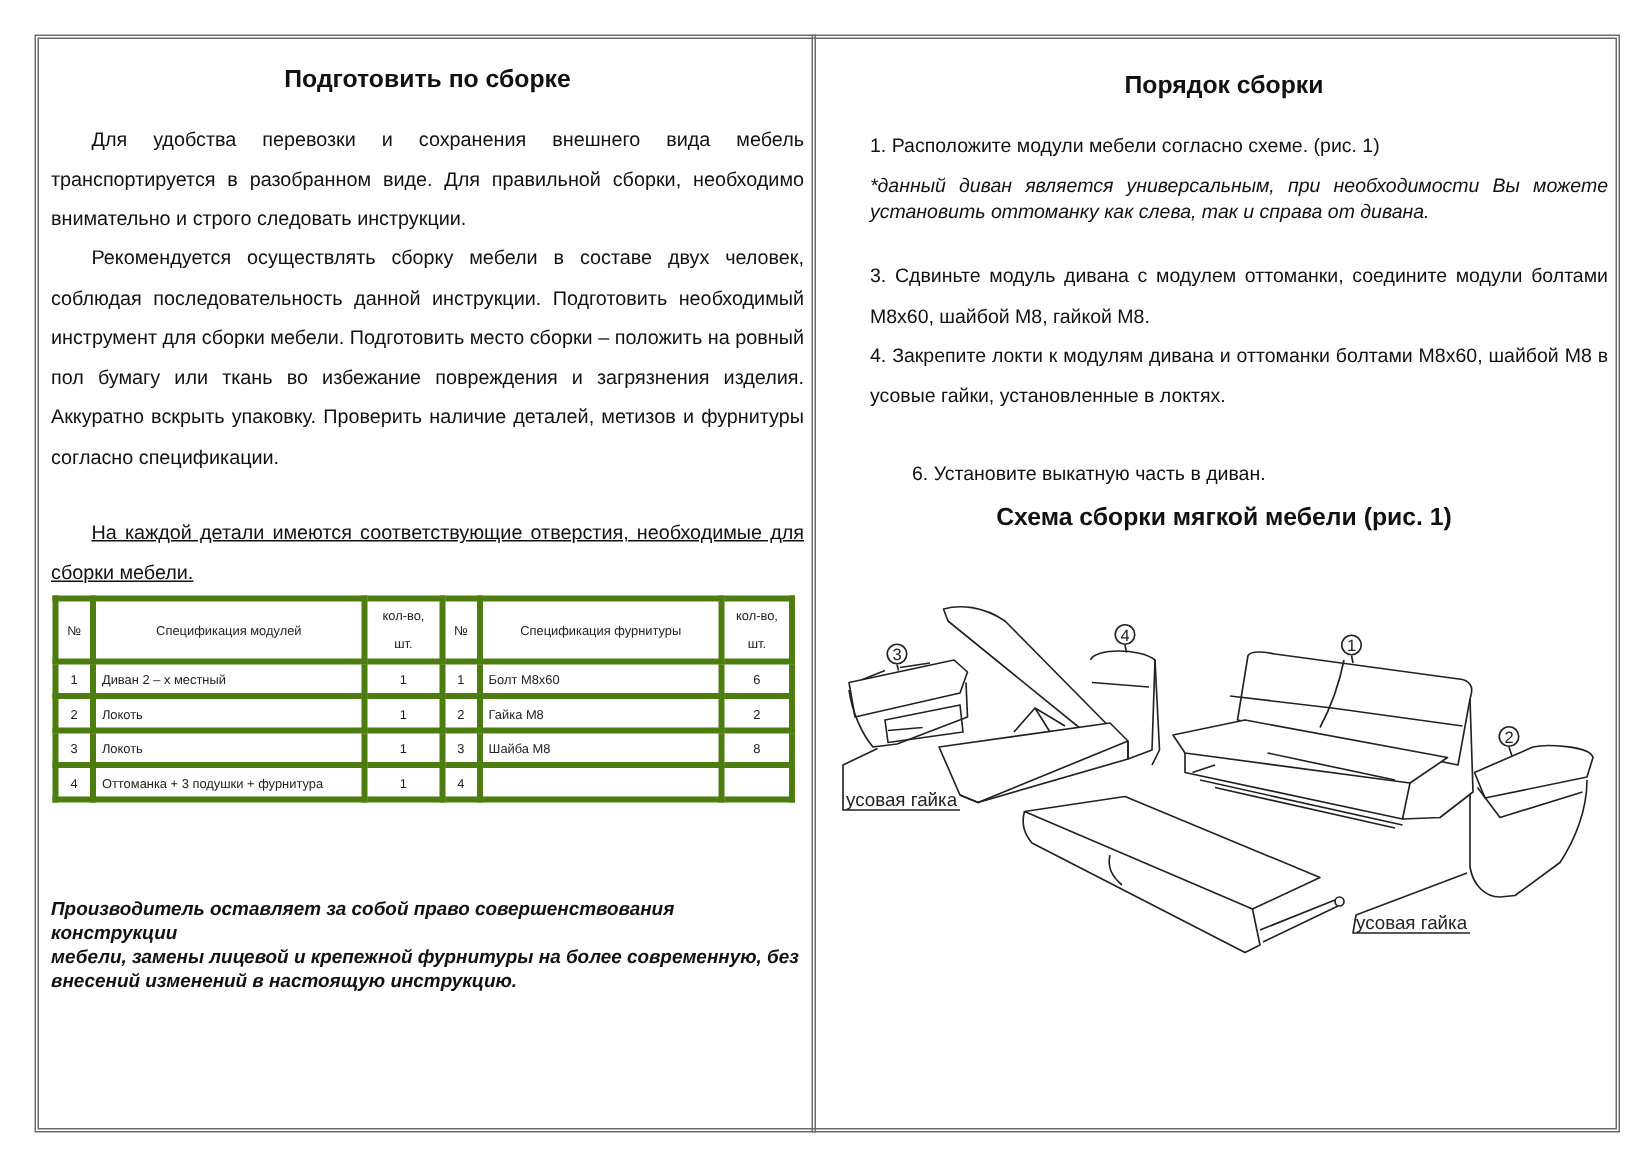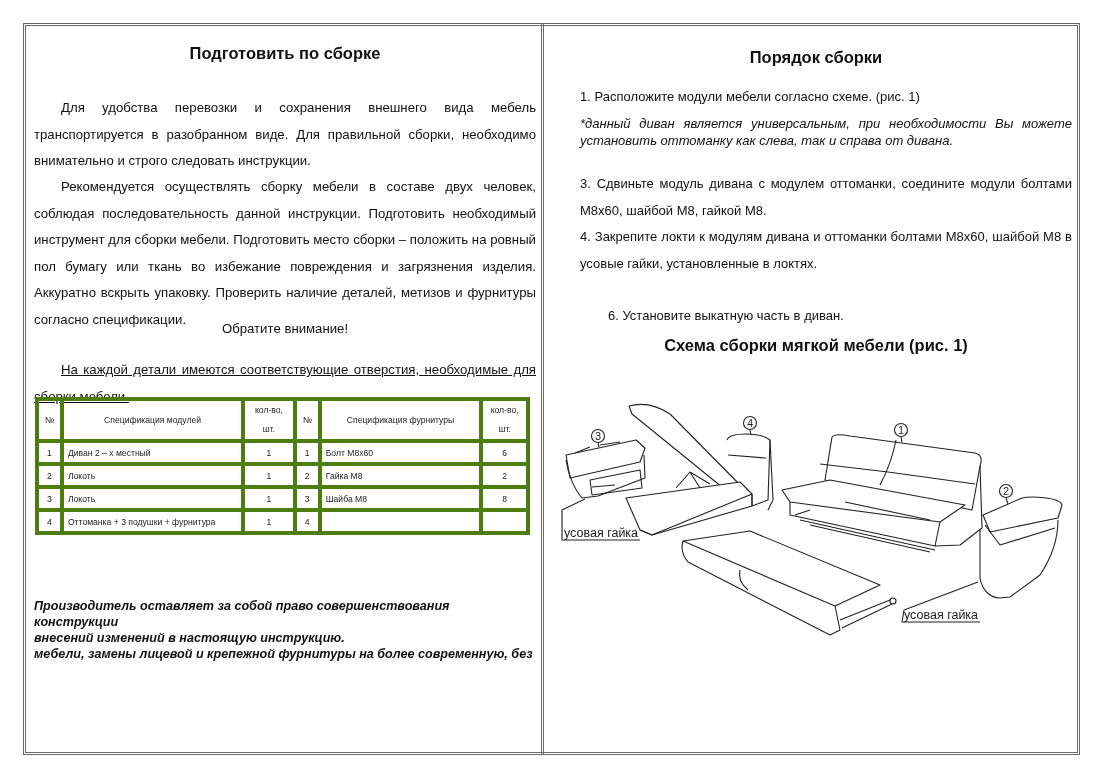--- a/index.html
+++ b/index.html
@@ -18,21 +18,21 @@
   .page { position: absolute; top: 26px; bottom: 26px; }
   .left { left: 34px; width: 502px; }
   .right { left: 580px; width: 492px; }
   .title {
     font-weight: bold; font-size: 16.5px; text-align: center; position: absolute; left: 0; right: 0;
   }
   .para {
     position: absolute; left: 0; right: 0; font-size: 13.2px; line-height: 26.5px;
     text-align: justify; text-align-last: left;
   }
-  .indent { text-indent: 27px; margin-top: 15px; }
+  .indent { text-indent: 27px; }
   .center { text-align: center; text-align-last: center; }
   table.spec {
     position: absolute; left: 1px; top: 371px; width: 495px; border-collapse: collapse;
     font-size: 8.6px; color: #222;
   }
   table.spec td, table.spec th {
     border: 4px solid #4d7c0f; padding: 0 4px; height: 19px; font-weight: normal;
   }
   table.spec th { height: 38px; text-align: center; line-height: 19px; }
   table.spec td.n, table.spec td.q { text-align: center; }
@@ -50,21 +50,20 @@
 </head>
 <body>
 
 <div class="frame"></div>
 <div class="divider"></div>
 
 <div class="page left">
   <div class="title" style="top:18px;">Подготовить по сборке</div>
   <div class="para indent" style="top:54px;">Для удобства перевозки и сохранения внешнего вида мебель транспортируется в разобранном виде. Для правильной сборки, необходимо внимательно и строго следовать инструкции.</div>
   <div class="para indent" style="top:133px;">Рекомендуется осуществлять сборку мебели в составе двух человек, соблюдая последовательность данной инструкции. Подготовить необходимый инструмент для сборки мебели. Подготовить место сборки – положить на ровный пол бумагу или ткань во избежание повреждения и загрязнения изделия. Аккуратно вскрыть упаковку. Проверить наличие деталей, метизов и фурнитуры согласно спецификации.</div>
-  <div class="para center" style="top:290px;">Обратите внимание!</div>
   <div class="para indent" style="top:316px;text-decoration:underline;">На каждой детали имеются соответствующие отверстия, необходимые для сборки мебели.</div>
 
   <table class="spec">
     <colgroup>
       <col style="width:25px">
         <col style="width:183px">
         <col style="width:52px">
       <col style="width:25px">
         <col style="width:163px">
         <col style="width:47px">
@@ -108,22 +107,22 @@
       <td class="q">1</td>
       <td class="n">4</td>
       <td></td>
       <td class="q"></td>
     </tr>
   </tbody>
     </table>
 
   <div class="disclaimer">
     <div>Производитель оставляет за собой право совершенствования конструкции</div>
+    <div>мебели, замены лицевой и крепежной фурнитуры на более современную, без</div>
     <div>внесений изменений в настоящую инструкцию.</div>
-    <div>мебели, замены лицевой и крепежной фурнитуры на более современную, без</div>
   </div>
 </div>
 
 <div class="page right">
   <div class="title" style="top:22px; left:-20px;">Порядок сборки</div>
   <div class="step" style="top:58px;">1. Расположите модули мебели согласно схеме. (рис. 1)</div>
   <div class="note" style="top:89px;">*данный диван является универсальным, при необходимости Вы можете установить оттоманку как слева, так и справа от дивана.</div>
   <div class="step" style="top:145px;">3. Сдвиньте модуль дивана с модулем оттоманки, соедините модули болтами М8х60, шайбой М8, гайкой М8.</div>
   <div class="step" style="top:198px;">4. Закрепите локти к модулям дивана и оттоманки болтами М8х60, шайбой М8 в усовые гайки, установленные в локтях.</div>
   <div class="step" style="top:277px;margin-left:28px;">6. Установите выкатную часть в диван.</div>

